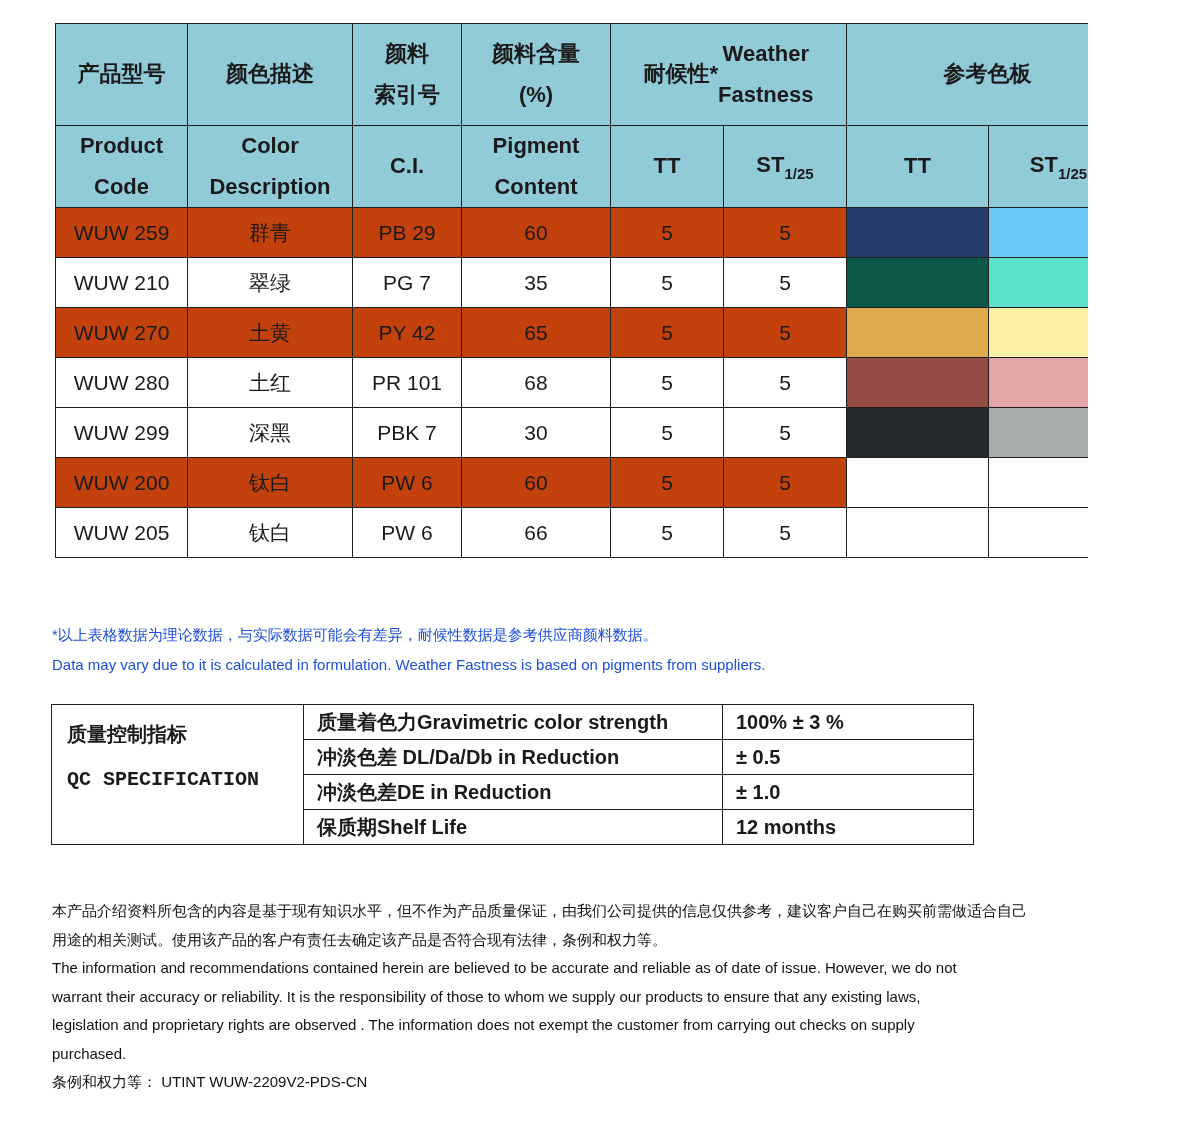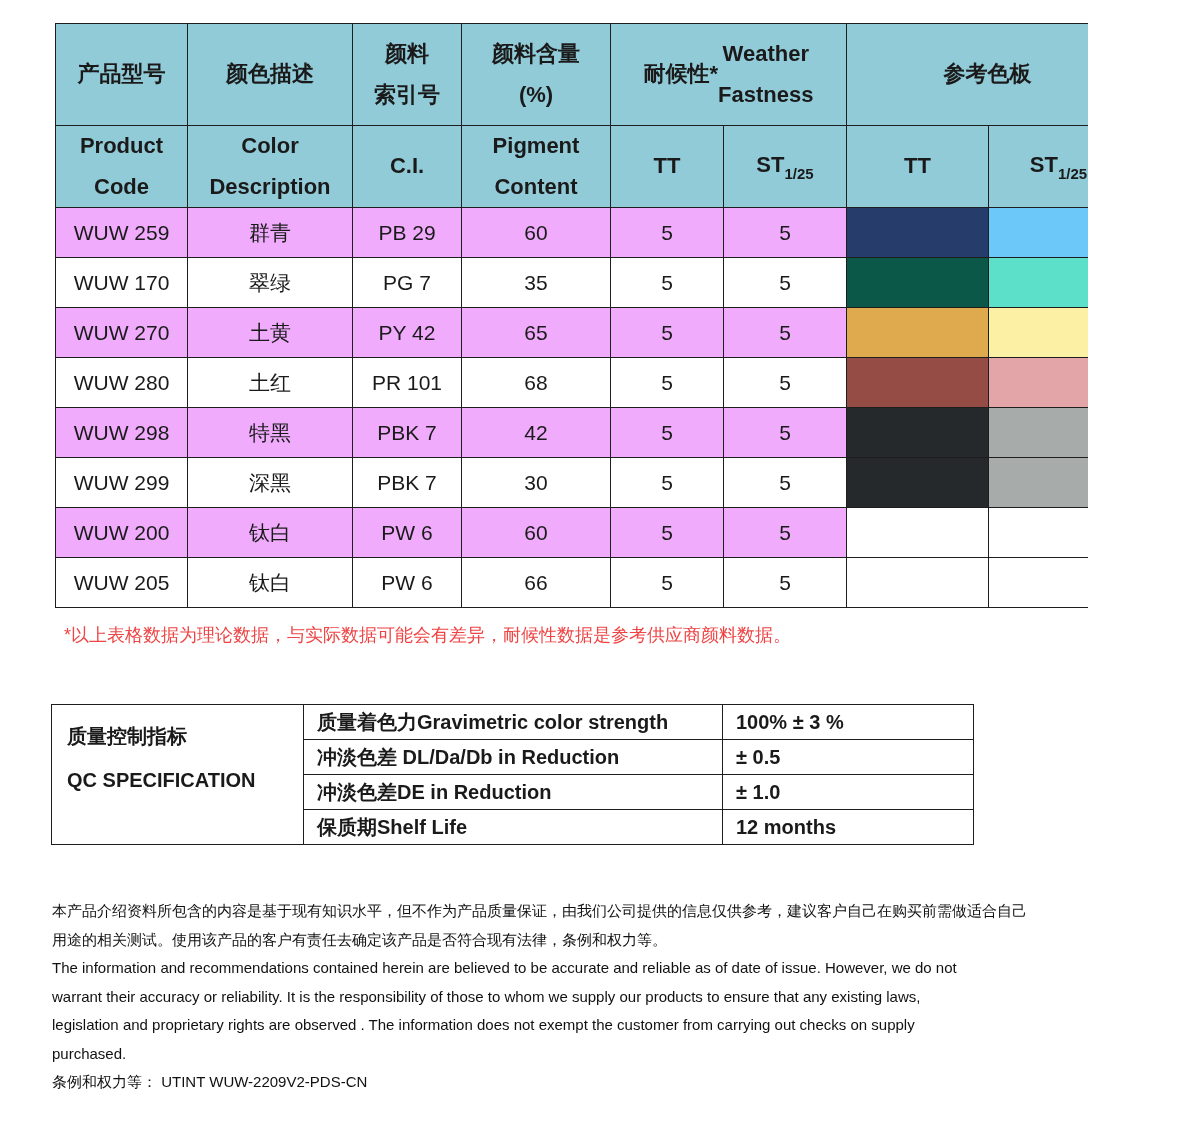--- a/index.html
+++ b/index.html
@@ -33,39 +33,39 @@
   table.product thead th {
     background: #92cbd8;
     font-weight: 700;
     font-size: 22px;
     line-height: 1.85;
   }
   tr.hdr-cn { height: 102px; }
   tr.hdr-en { height: 82px; }
   table.product tbody tr { height: 50px; }
   table.product tbody td { font-size: 21px; background: #ffffff; }
-  table.product tbody tr.alt td { background: #f0abfc; }
+  table.product tbody tr.alt td { background: #c2410c; }
   .preline { white-space: pre-line; }
   .weather-flex {
     display: flex; align-items: center; justify-content: center; 
   }
   .sub {
     font-size: 15px;
     font-weight: 700;
     vertical-align: -7px;
   }
   td.swatch { border: 1.6px solid #1e1e1e; }
 
   
   .footnote {
     position: absolute;
-    left: 64px; top: 620px;
-    font-size: 18px;
+    left: 52px; top: 620px;
+    font-size: 15px;
     line-height: 30px;
-    color: #ef4444;
+    color: #1d4ed8;
     white-space: nowrap;
   }
 
   
   table.qc {
     position: absolute;
     left: 51px; top: 704px;
     width: 922px;
     border-collapse: collapse;
     table-layout: fixed;
@@ -77,20 +77,21 @@
     background: #ffffff;
   }
   table.qc tr { height: 35px; }
   td.qc-title {
     vertical-align: top !important;
     padding: 9px 0 0 15px;
     font-weight: 700;
     font-size: 21px;
     line-height: 44px;
     text-align: left;
+    font-family: Liberation Mono, monospace;
   }
   td.qc-label, td.qc-value { padding-left: 13px; text-align: left; font-weight: bold; }
 
   
   .disclaimer {
     position: absolute;
     left: 52px; top: 897px;
     width: 1110px;
     font-size: 15px;
     line-height: 28.5px;
@@ -159,21 +160,21 @@
         <td>WUW 259</td>
         <td>群青</td>
         <td>PB 29</td>
         <td>60</td>
         <td>5</td>
         <td>5</td>
         <td class="swatch" style="background: rgb(38, 60, 107);"></td>
         <td class="swatch" style="background: rgb(107, 200, 248);"></td>
       </tr>
       <tr>
-        <td>WUW 170</td>
+        <td>WUW 210</td>
         <td>翠绿</td>
         <td>PG 7</td>
         <td>35</td>
         <td>5</td>
         <td>5</td>
         <td class="swatch" style="background: rgb(11, 87, 72);"></td>
         <td class="swatch" style="background: rgb(92, 224, 201);"></td>
       </tr>
       <tr class="alt">
         <td>WUW 270</td>
@@ -188,30 +189,20 @@
       <tr>
         <td>WUW 280</td>
         <td>土红</td>
         <td>PR 101</td>
         <td>68</td>
         <td>5</td>
         <td>5</td>
         <td class="swatch" style="background: rgb(149, 76, 68);"></td>
         <td class="swatch" style="background: rgb(227, 165, 167);"></td>
       </tr>
-      <tr class="alt">
-        <td>WUW 298</td>
-        <td>特黑</td>
-        <td>PBK 7</td>
-        <td>42</td>
-        <td>5</td>
-        <td>5</td>
-        <td class="swatch" style="background: rgb(38, 41, 43);"></td>
-        <td class="swatch" style="background: rgb(167, 172, 171);"></td>
-      </tr>
       <tr>
         <td>WUW 299</td>
         <td>深黑</td>
         <td>PBK 7</td>
         <td>30</td>
         <td>5</td>
         <td>5</td>
         <td class="swatch" style="background: rgb(38, 41, 43);"></td>
         <td class="swatch" style="background: rgb(167, 172, 171);"></td>
       </tr>
@@ -233,20 +224,21 @@
         <td>5</td>
         <td>5</td>
         <td class="swatch" style="background: rgb(255, 255, 255);"></td>
         <td class="swatch" style="background: rgb(255, 255, 255);"></td>
       </tr>
     </tbody>
   </table>
 
   <div class="footnote">
     <div>*以上表格数据为理论数据，与实际数据可能会有差异，耐候性数据是参考供应商颜料数据。</div>
+    <div>Data may vary due to it is calculated in formulation. Weather Fastness is based on pigments from suppliers.</div>
   </div>
 
   <table class="qc">
     <colgroup>
       <col style="width:252px">
         <col style="width:419px">
         <col style="width:251px">
     </colgroup>
     <tbody>
       <tr>

